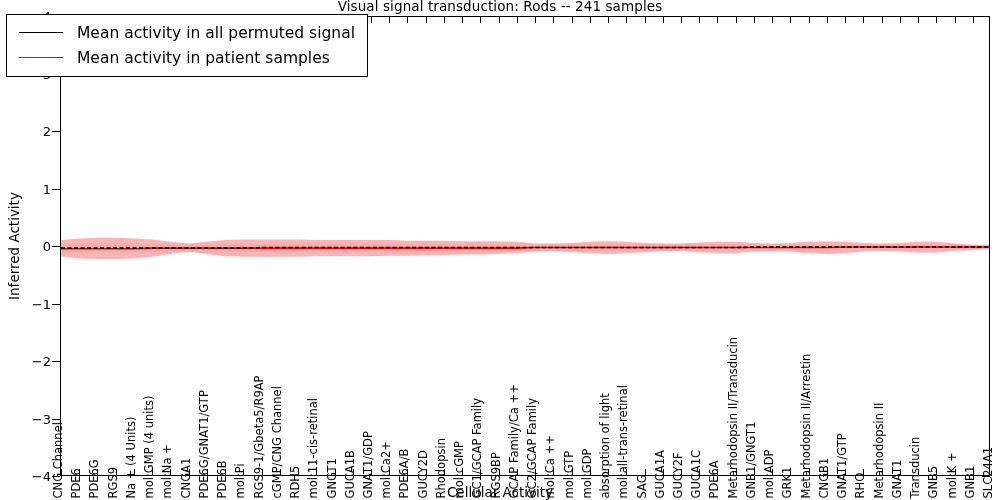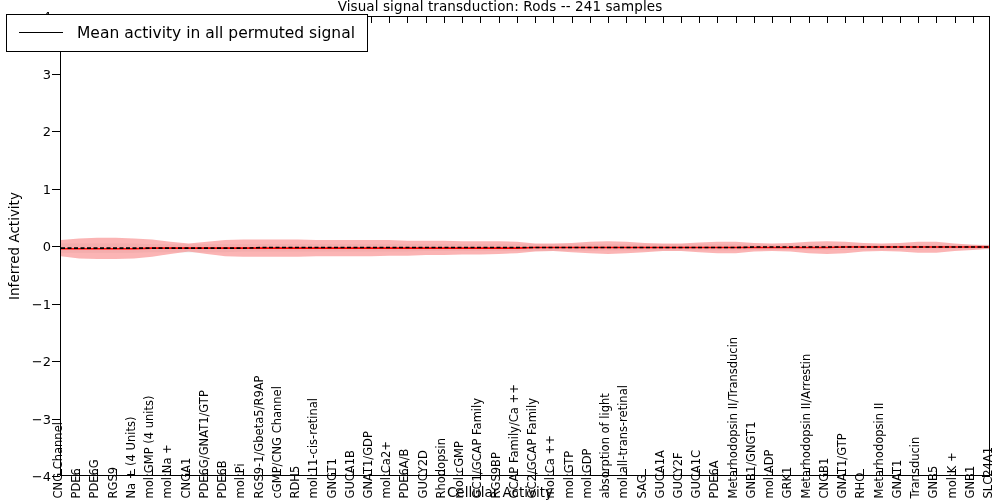--- a/index.html
+++ b/index.html
@@ -268,20 +268,24 @@
         <div class="xtick-top" style="left: 911.765px;"></div>
         <div class="xtick-bottom" style="left: 911.765px;"></div>
       </div>
   </div>
 
   <div id="legend">
     <div class="legend-row">
       <span class="legend-swatch black"></span>
       <span class="legend-text">Mean activity in all permuted signal</span>
     </div>
+    <div class="legend-row">
+      <span class="legend-swatch red"></span>
+      <span class="legend-text">Mean activity in patient samples</span>
+    </div>
   </div>
 
   <div id="xticklabels">
       <div class="xtick-label" style="left: 4px;">CNG Channel</div>
       <div class="xtick-label" style="left: 22.2353px;">PDE6</div>
       <div class="xtick-label" style="left: 40.4706px;">PDE6G</div>
       <div class="xtick-label" style="left: 58.7059px;">RGS9</div>
       <div class="xtick-label" style="left: 76.9412px;">Na + (4 Units)</div>
       <div class="xtick-label" style="left: 95.1765px;">mol:GMP (4 units)</div>
       <div class="xtick-label" style="left: 113.412px;">mol:Na +</div>

